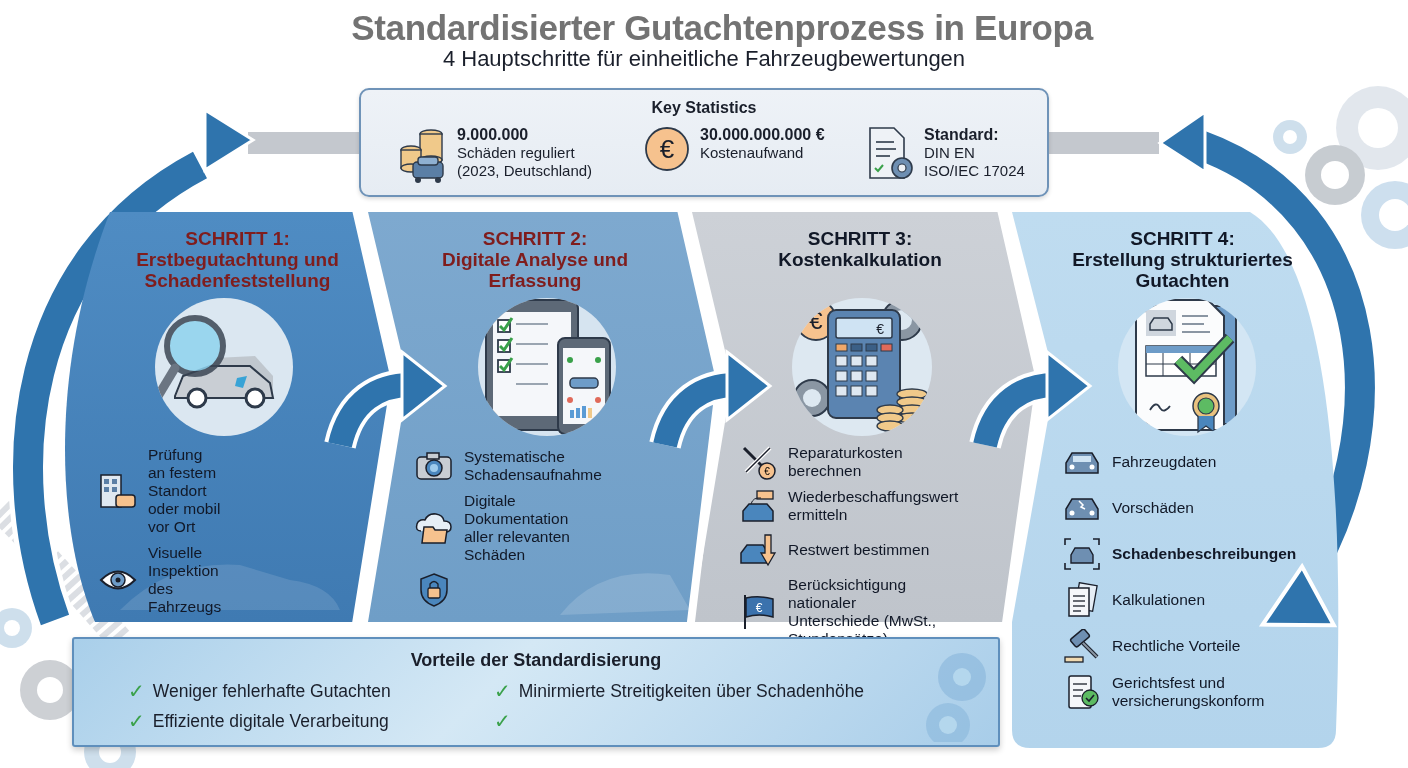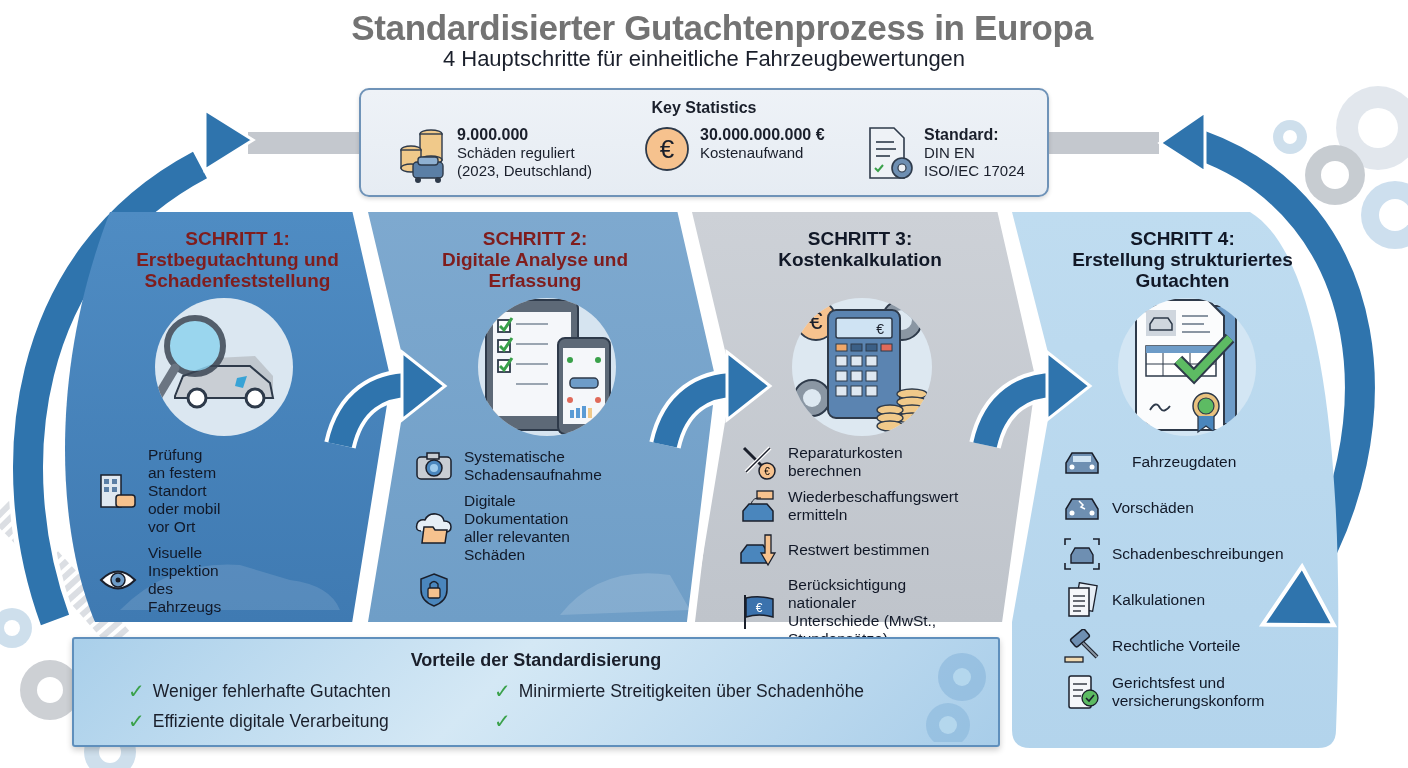--- a/index.html
+++ b/index.html
@@ -434,21 +434,21 @@
       <line x1="72" y1="55" x2="72" y2="78" stroke="#2e3a4a"></line>
       <line x1="28" y1="66" x2="98" y2="66" stroke="#2e3a4a"></line>
     <path d="M60 62 L76 78 L112 40" stroke="#2e3a4a" stroke-width="12" fill="none"></path>
     <path d="M60 62 L76 78 L112 40" stroke="#5dbb63" stroke-width="8" fill="none"></path>
     <path d="M32 112 Q38 102 42 110 Q46 116 52 108" stroke="#2e3a4a" stroke-width="1.8" fill="none"></path>
     <circle cx="88" cy="108" r="13" fill="#e9c27f" stroke="#2e3a4a" stroke-width="1.5"></circle>
     <circle cx="88" cy="108" r="8" fill="#5dbb63" stroke="#2e3a4a" stroke-width="1.2"></circle>
     <path d="M80 118 L80 134 L88 128 L96 134 L96 118" fill="#4a86bd" stroke="#2e3a4a" stroke-width="1.3"></path>
   </svg>
   <div class="items" style="left:1062px; top:444px;">
-    <div class="item" style="margin-bottom:10px;gap:20px;">
+    <div class="item" style="margin-bottom:10px;">
       <span class="ii">
         <svg width="38" height="30" viewBox="0 0 38 30">
             <path d="M3 26 L3 16 L9 6 L29 6 L35 16 L35 26 Z" fill="#6e8fb2" stroke="#1a1f2b" stroke-width="1.5"></path>
             <rect x="10" y="9" width="18" height="6" fill="#cfe3f3"></rect>
             <circle cx="9" cy="20" r="2.5" fill="#fff"></circle>
             <circle cx="29" cy="20" r="2.5" fill="#fff"></circle>
           </svg>
       </span>
       <span class="it">Fahrzeugdaten</span>
     </div>
@@ -456,21 +456,21 @@
       <span class="ii">
         <svg width="38" height="30" viewBox="0 0 38 30">
             <path d="M3 26 L3 16 L9 6 L29 6 L35 16 L35 26 Z" fill="#6e8fb2" stroke="#1a1f2b" stroke-width="1.5"></path>
             <path d="M16 8 L20 12 L18 14 L22 16" stroke="#fff" stroke-width="1.5" fill="none"></path>
             <circle cx="9" cy="20" r="2.5" fill="#fff"></circle>
             <circle cx="29" cy="20" r="2.5" fill="#fff"></circle>
           </svg>
       </span>
       <span class="it">Vorschäden</span>
     </div>
-    <div class="item" style="margin-bottom:10px;">
+    <div class="item" style="margin-bottom:10px;font-weight:bold;">
       <span class="ii">
         <svg width="38" height="34" viewBox="0 0 38 34">
             <g stroke="#1a1f2b" stroke-width="1.6" fill="none">
               <path d="M2 8 L2 2 L8 2"></path>
               <path d="M30 2 L36 2 L36 8"></path>
               <path d="M2 26 L2 32 L8 32"></path>
               <path d="M30 32 L36 32 L36 26"></path>
             </g>
             <path d="M8 26 L8 18 L12 11 L26 11 L30 18 L30 26 Z" fill="#6e8fb2" stroke="#1a1f2b" stroke-width="1.4"></path>
           </svg>

